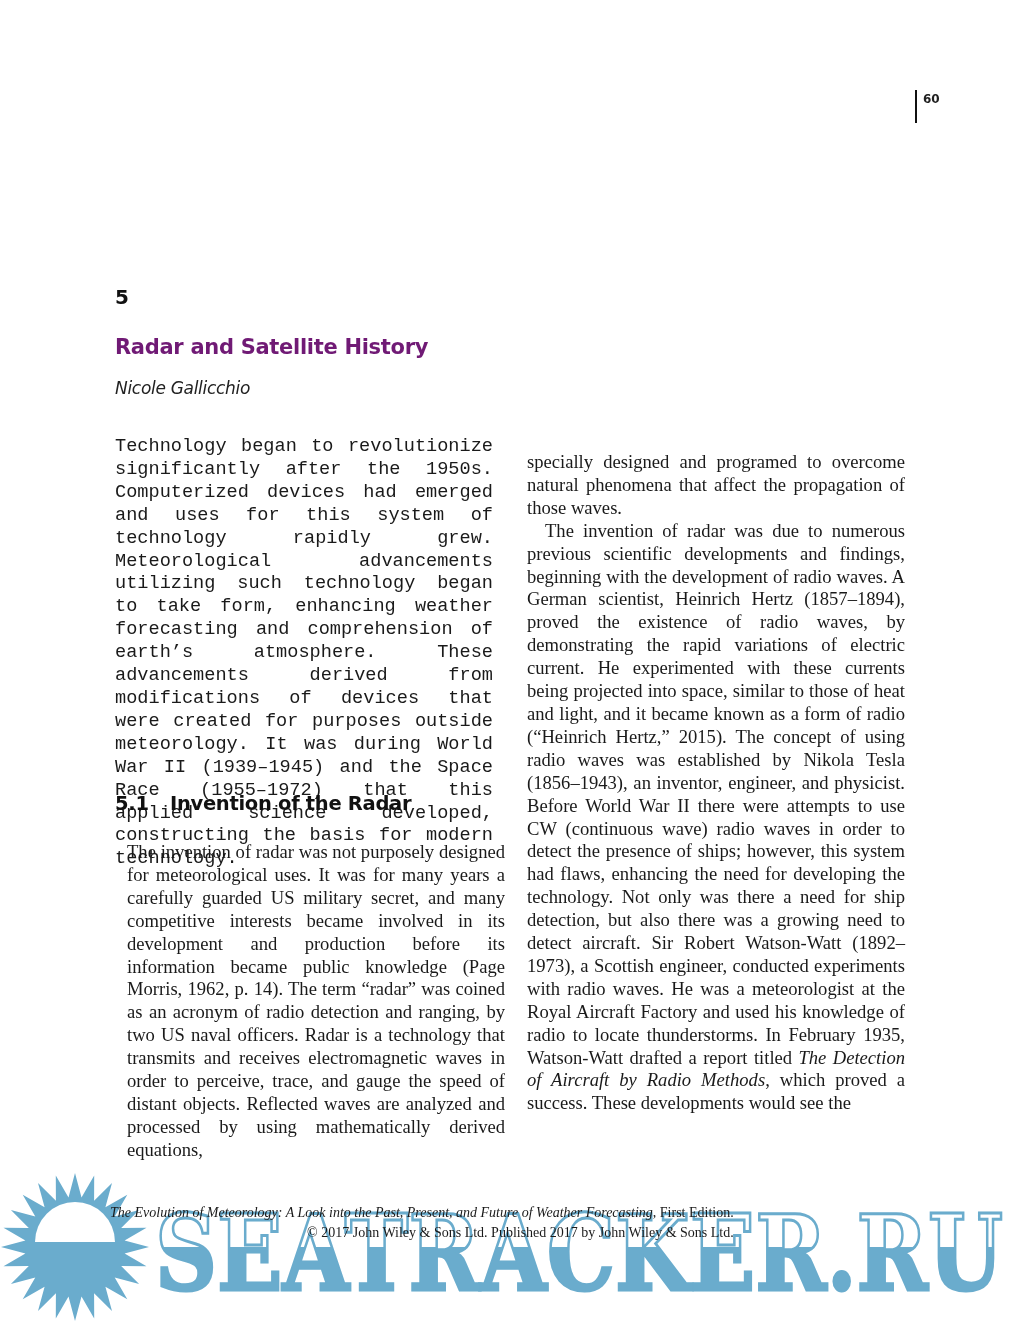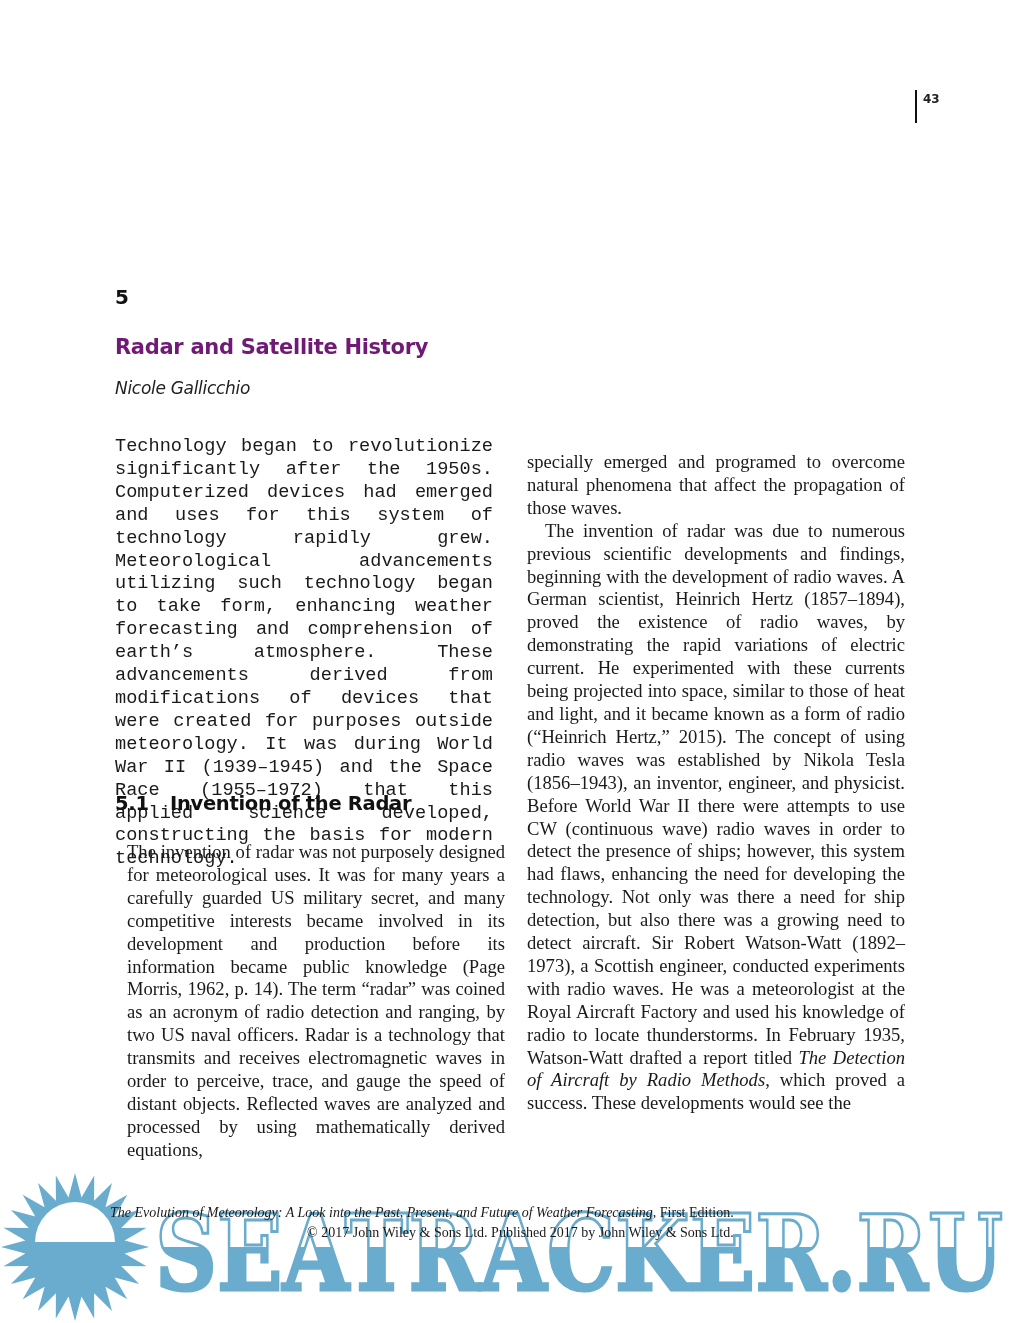--- a/index.html
+++ b/index.html
@@ -20,42 +20,42 @@
   .col-left2 { left: 127px; top: 841px; }
   .footer { position: absolute; left: 110px; top: 1203px; font-family: "Liberation Serif", serif; font-size: 14px; line-height: 19.5px; color: #1a1a1a; z-index: 2; text-align: right; }
   .footer .it { font-style: italic; }
   .wm-sun { position: absolute; left: 0; top: 1172px; width: 150px; height: 150px; z-index: 1; }
   .wm-text { position: absolute; left: 150px; top: 1195px; width: 860px; height: 105px; z-index: 1; }
 </style>
 </head>
 <body>
 
 <div class="page-num-rule"></div>
-<div class="page-num">43</div>
+<div class="page-num">60</div>
 
 <div class="chapter-num">5</div>
 <div class="chapter-title">Radar and Satellite History</div>
 <div class="chapter-author">Nicole Gallicchio</div>
 
 <div class="col col-left">
   <p>Technology began to revolutionize significantly after the 1950s. Computerized devices had emerged and uses for this system of technology rapidly grew. Meteorological advancements utilizing such technology began to take form, enhancing weather forecasting and comprehen­sion of earth’s atmosphere. These advancements derived from modifications of devices that were created for purposes outside meteorology. It was during World War II (1939–1945) and the Space Race (1955–1972) that this applied science developed, constructing the basis for modern technology.</p>
 </div>
 
 <div class="sec-wrap">
   <h2 class="section-heading">
     <span class="sec-num">5.1</span><span>Invention of the Radar</span>
   </h2>
 </div>
 
 <div class="col col-left2">
   <p>The invention of radar was not purposely designed for meteorological uses. It was for many years a carefully guarded US military secret, and many competitive interests became involved in its development and production before its information became public know­ledge (Page Morris, 1962, p. 14). The term “radar” was coined as an acronym of radio detection and ranging, by two US naval officers. Radar is a technology that transmits and receives electromagnetic waves in order to perceive, trace, and gauge the speed of distant objects. Reflected waves are analyzed and processed by using mathematically derived equations,</p>
 </div>
 
 <div class="col col-right">
-  <p>specially emerged and programed to overcome natural phenomena that affect the propagation of those waves.</p>
+  <p>specially designed and programed to overcome natural phenomena that affect the propagation of those waves.</p>
   <p class="indent"><span>The invention of radar was due to numerous previous scientific developments and findings, beginning with the development of radio waves. A German scientist, Heinrich Hertz (1857–1894), proved the existence of radio waves, by demonstrating the rapid variations of electric current. He experimented with these currents being projected into space, sim­ilar to those of heat and light, and it became known as a form of radio (“Heinrich Hertz,” 2015). The concept of using radio waves was established by Nikola Tesla (1856–1943), an inventor, engineer, and physicist. Before World War II there were attempts to use CW (con­tinuous wave) radio waves in order to detect the presence of ships; however, this system had flaws, enhancing the need for developing the technology. Not only was there a need for ship detection, but also there was a growing need to detect aircraft. Sir Robert Watson-Watt (1892–1973), a Scottish engi­neer, conducted experiments with radio waves. He was a meteorologist at the Royal Aircraft Factory and used his knowledge of radio to locate thunderstorms. In February 1935, Watson-Watt drafted a report titled </span><em>The Detection of Aircraft by Radio Methods</em><span>, which proved a success. These developments would see the</span></p>
 </div>
 
 <svg class="wm-sun" viewBox="0 0 150 150" id="sun-svg">
     <polygon points="75.0,1.0 81.5,25.4 94.2,3.5 94.1,28.8 112.0,10.9 105.4,35.3 127.3,22.7 114.7,44.6 139.1,38.0 121.2,55.9 146.5,55.8 124.6,68.5 149.0,75.0 124.6,81.5 146.5,94.2 121.2,94.1 139.1,112.0 114.7,105.4 127.3,127.3 105.4,114.7 112.0,139.1 94.1,121.2 94.2,146.5 81.5,124.6 75.0,149.0 68.5,124.6 55.8,146.5 55.9,121.2 38.0,139.1 44.6,114.7 22.7,127.3 35.3,105.4 10.9,112.0 28.8,94.1 3.5,94.2 25.4,81.5 1.0,75.0 25.4,68.5 3.5,55.8 28.8,55.9 10.9,38.0 35.3,44.6 22.7,22.7 44.6,35.3 38.0,10.9 55.9,28.8 55.8,3.5 68.5,25.4" fill="#6aaccd"></polygon>
     <path d="M 35 70 A 40 40 0 0 1 115 70 Z" fill="#ffffff"></path>
   </svg>
 <svg class="wm-text" viewBox="0 0 860 105">
   <defs>
     <clipPath id="bottomHalf">

